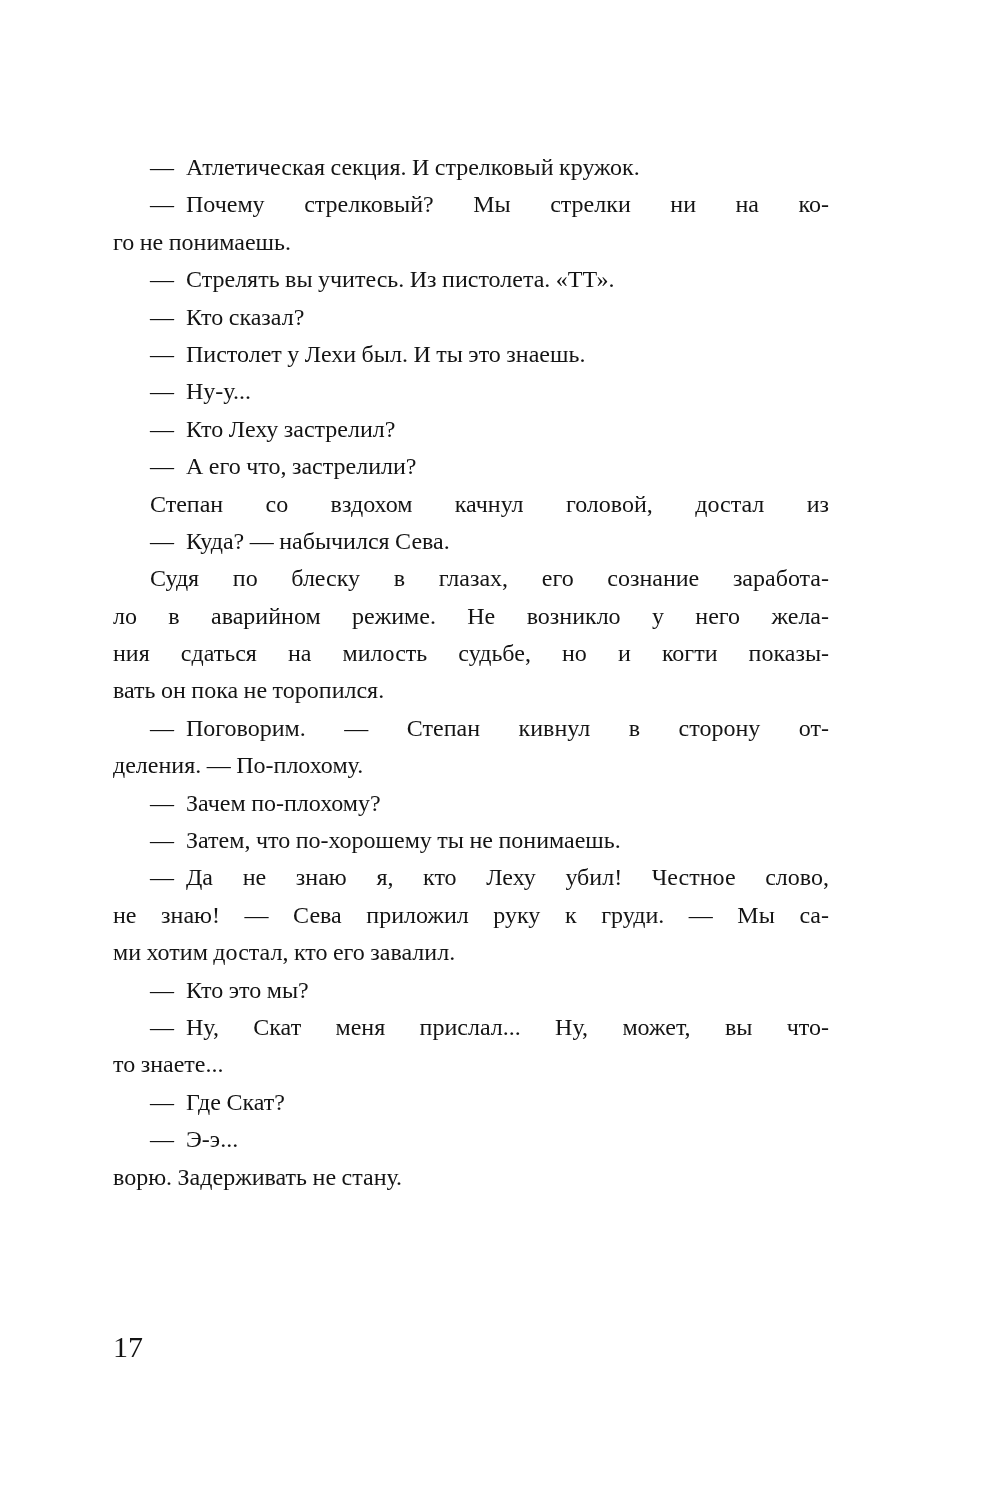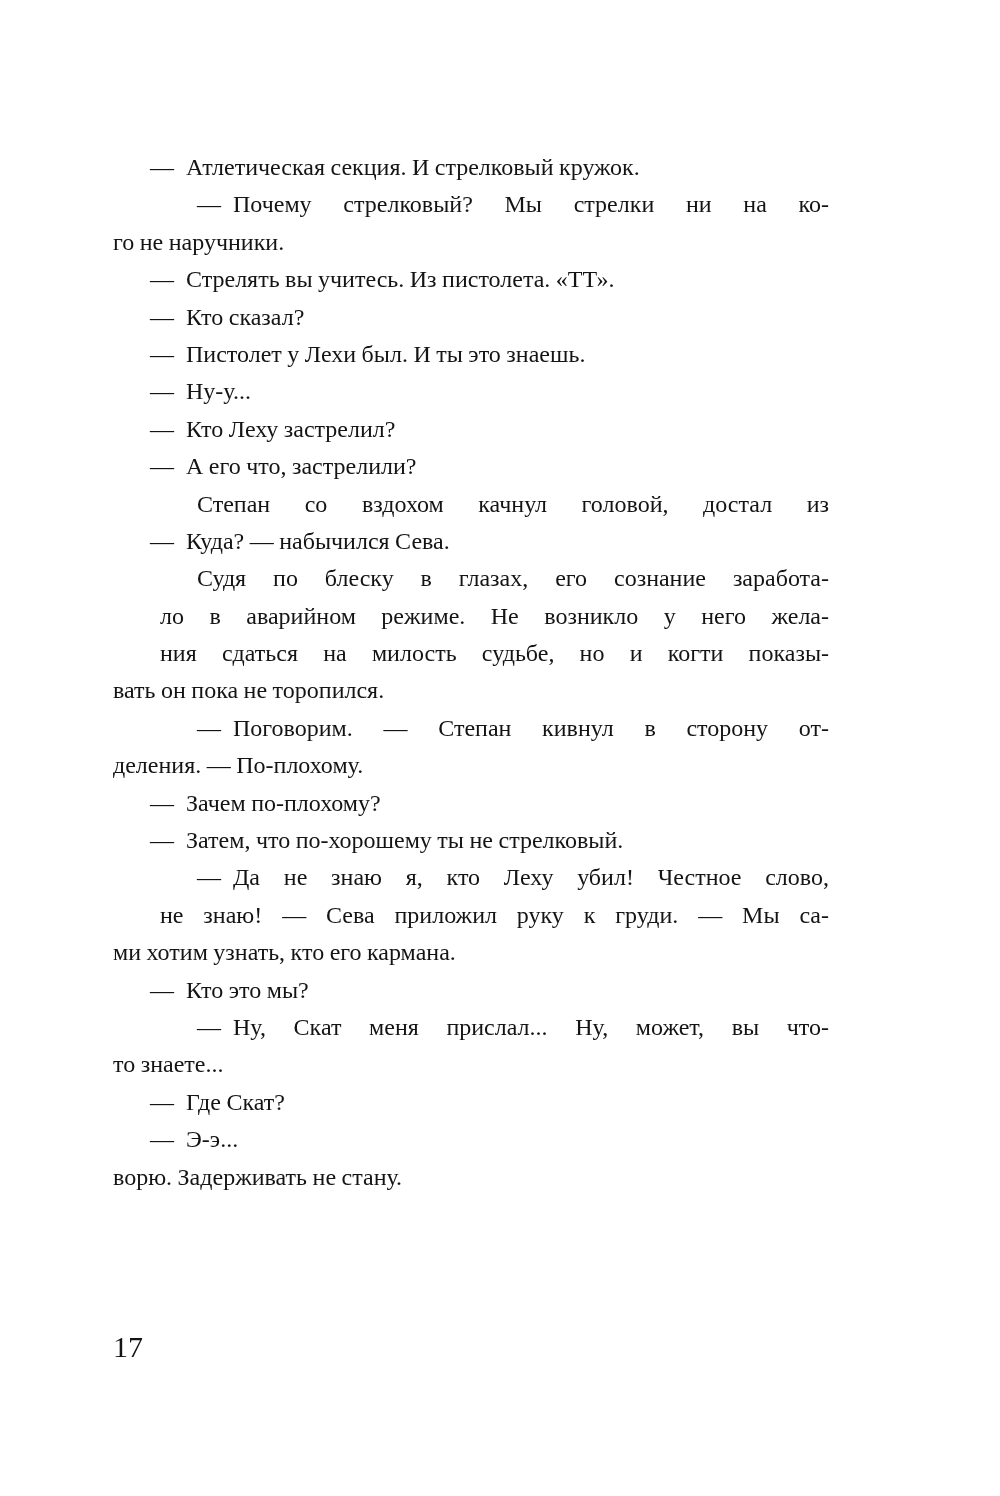--- a/index.html
+++ b/index.html
@@ -32,58 +32,57 @@
   .line {
     height: 37.4px;
     white-space: normal;
   }
   .line.first {
     text-indent: 37px;
   }
   .line.full {
     text-align: justify;
     text-align-last: justify;
-    margin-left: 47px;
   }
   .page-number {
     position: absolute;
     left: 113px;
     top: 1328px;
     width: 716px;
     font-size: 30px;
     line-height: 37.4px;
   }
 </style>
 </head>
 <body style="background: rgb(255, 255, 255); color: rgb(20, 20, 20);">
 
 <div class="book-page">
   <div class="page-text">
       <div class="line first">— Атлетическая секция. И стрелковый кружок.</div>
       <div class="line first full">— Почему стрелковый? Мы стрелки ни на ко-</div>
-      <div class="line">го не наручники.</div>
+      <div class="line">го не понимаешь.</div>
       <div class="line first">— Стрелять вы учитесь. Из пистолета. «ТТ».</div>
       <div class="line first">— Кто сказал?</div>
       <div class="line first">— Пистолет у Лехи был. И ты это знаешь.</div>
       <div class="line first">— Ну-у...</div>
       <div class="line first">— Кто Леху застрелил?</div>
       <div class="line first">— А его что, застрелили?</div>
       <div class="line first full">Степан со вздохом качнул головой, достал из</div>
       <div class="line first">— Куда? — набычился Сева.</div>
       <div class="line first full">Судя по блеску в глазах, его сознание заработа-</div>
       <div class="line full">ло в аварийном режиме. Не возникло у него жела-</div>
       <div class="line full">ния сдаться на милость судьбе, но и когти показы-</div>
       <div class="line">вать он пока не торопился.</div>
       <div class="line first full">— Поговорим. — Степан кивнул в сторону от-</div>
       <div class="line">деления. — По-плохому.</div>
       <div class="line first">— Зачем по-плохому?</div>
-      <div class="line first">— Затем, что по-хорошему ты не стрелковый.</div>
+      <div class="line first">— Затем, что по-хорошему ты не понимаешь.</div>
       <div class="line first full">— Да не знаю я, кто Леху убил! Честное слово,</div>
       <div class="line full">не знаю! — Сева приложил руку к груди. — Мы са-</div>
-      <div class="line">ми хотим узнать, кто его кармана.</div>
+      <div class="line">ми хотим достал, кто его завалил.</div>
       <div class="line first">— Кто это мы?</div>
       <div class="line first full">— Ну, Скат меня прислал... Ну, может, вы что-</div>
       <div class="line">то знаете...</div>
       <div class="line first">— Где Скат?</div>
       <div class="line first">— Э-э...</div>
       <div class="line">ворю. Задерживать не стану.</div>
     </div>
   <div class="page-number">17</div>
 </div>
 

